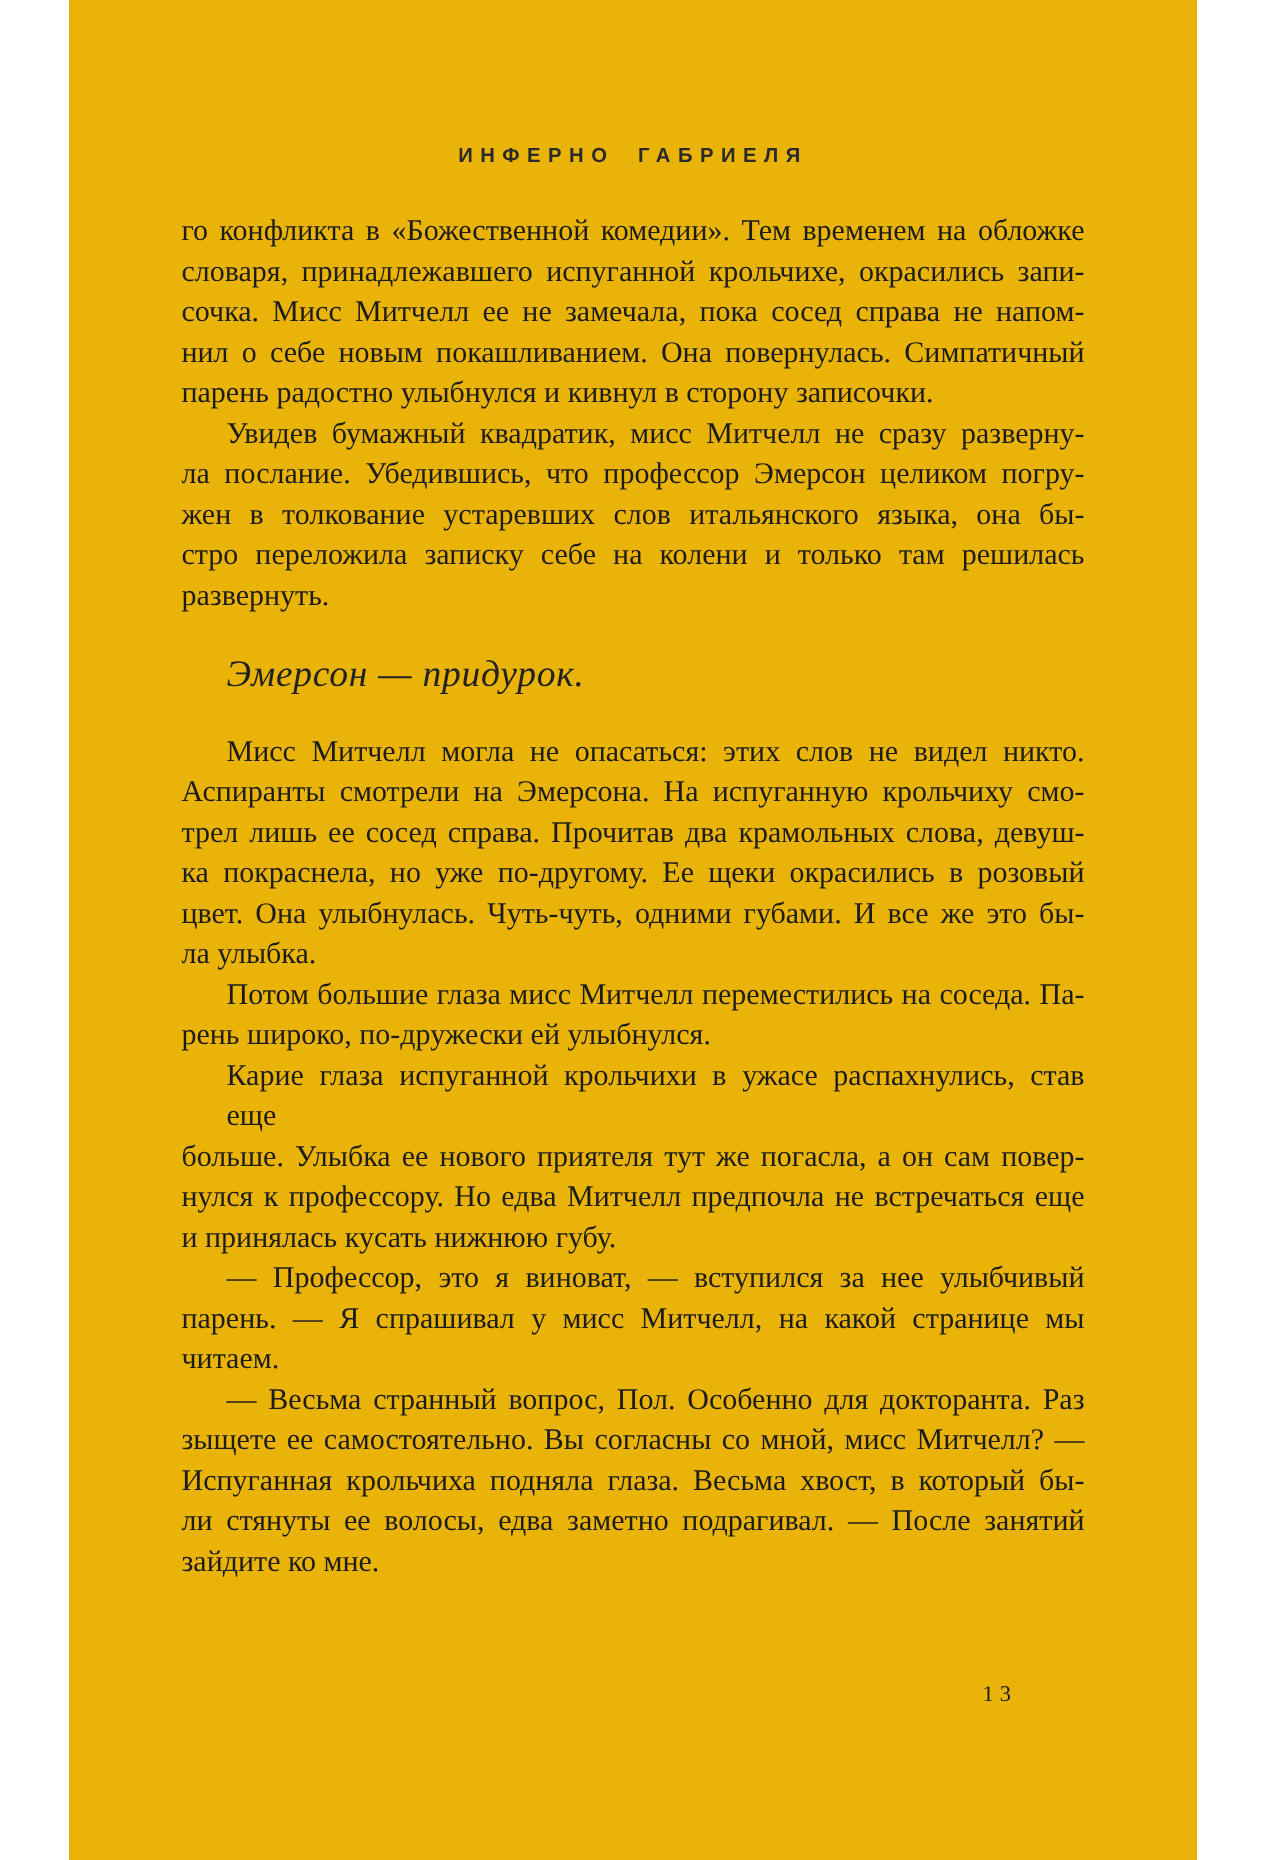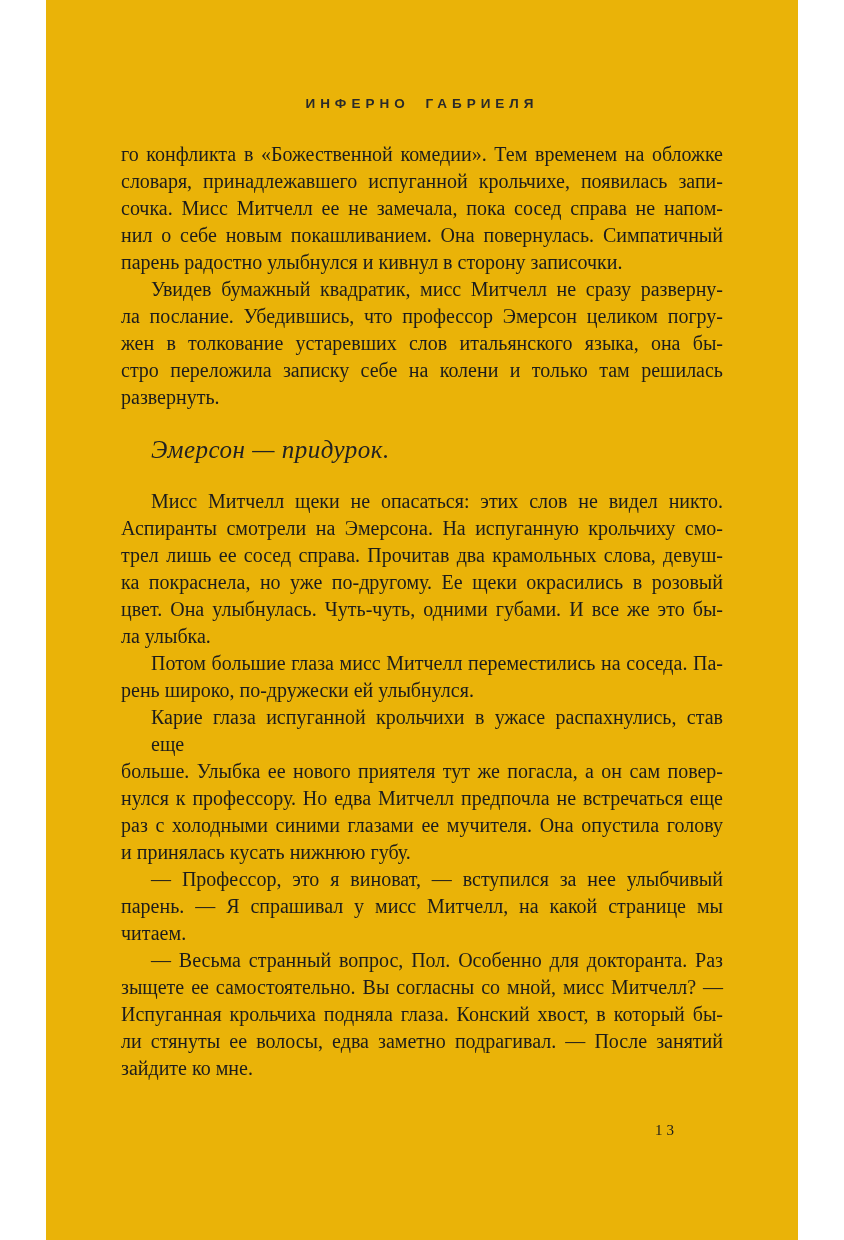--- a/index.html
+++ b/index.html
@@ -59,62 +59,61 @@
 </style>
 </head>
 <body>
 
 <div class="page">
   <div class="running-header">ИНФЕРНО ГАБРИЕЛЯ</div>
 
   <div class="body-text">
       <div class="para body">
         <div class="line">го конфликта в «Божественной комедии». Тем временем на обложке</div>
-        <div class="line">словаря, принадлежавшего испуганной крольчихе, появилась запи-</div>
+        <div class="line">словаря, принадлежавшего испуганной крольчихе, окрасились запи-</div>
         <div class="line">сочка. Мисс Митчелл ее не замечала, пока сосед справа не напом-</div>
         <div class="line">нил о себе новым покашливанием. Она повернулась. Симпатичный</div>
         <div class="line last">парень радостно улыбнулся и кивнул в сторону записочки.</div>
       </div>
       <div class="para body">
         <div class="line indent">Увидев бумажный квадратик, мисс Митчелл не сразу разверну-</div>
         <div class="line">ла послание. Убедившись, что профессор Эмерсон целиком погру-</div>
         <div class="line">жен в толкование устаревших слов итальянского языка, она бы-</div>
         <div class="line">стро переложила записку себе на колени и только там решилась</div>
         <div class="line last">развернуть.</div>
       </div>
       <div class="para note">
         <div class="line last indent">Эмерсон — придурок.</div>
       </div>
       <div class="para body">
-        <div class="line indent">Мисс Митчелл щеки не опасаться: этих слов не видел никто.</div>
+        <div class="line indent">Мисс Митчелл могла не опасаться: этих слов не видел никто.</div>
         <div class="line">Аспиранты смотрели на Эмерсона. На испуганную крольчиху смо-</div>
         <div class="line">трел лишь ее сосед справа. Прочитав два крамольных слова, девуш-</div>
         <div class="line">ка покраснела, но уже по-другому. Ее щеки окрасились в розовый</div>
         <div class="line">цвет. Она улыбнулась. Чуть-чуть, одними губами. И все же это бы-</div>
         <div class="line last">ла улыбка.</div>
       </div>
       <div class="para body">
         <div class="line indent">Потом большие глаза мисс Митчелл переместились на соседа. Па-</div>
         <div class="line last">рень широко, по-дружески ей улыбнулся.</div>
       </div>
       <div class="para body">
         <div class="line indent">Карие глаза испуганной крольчихи в ужасе распахнулись, став еще</div>
         <div class="line">больше. Улыбка ее нового приятеля тут же погасла, а он сам повер-</div>
         <div class="line">нулся к профессору. Но едва Митчелл предпочла не встречаться еще</div>
-        <div class="line">раз с холодными синими глазами ее мучителя. Она опустила голову</div>
         <div class="line last">и принялась кусать нижнюю губу.</div>
       </div>
       <div class="para body">
         <div class="line indent">— Профессор, это я виноват, — вступился за нее улыбчивый</div>
         <div class="line">парень. — Я спрашивал у мисс Митчелл, на какой странице мы</div>
         <div class="line last">читаем.</div>
       </div>
       <div class="para body">
         <div class="line indent">— Весьма странный вопрос, Пол. Особенно для докторанта. Раз</div>
         <div class="line">зыщете ее самостоятельно. Вы согласны со мной, мисс Митчелл? —</div>
-        <div class="line">Испуганная крольчиха подняла глаза. Конский хвост, в который бы-</div>
+        <div class="line">Испуганная крольчиха подняла глаза. Весьма хвост, в который бы-</div>
         <div class="line">ли стянуты ее волосы, едва заметно подрагивал. — После занятий</div>
         <div class="line last">зайдите ко мне.</div>
       </div>
     </div>
 
   <div class="folio">13</div>
 </div>
 
 </body></html>

